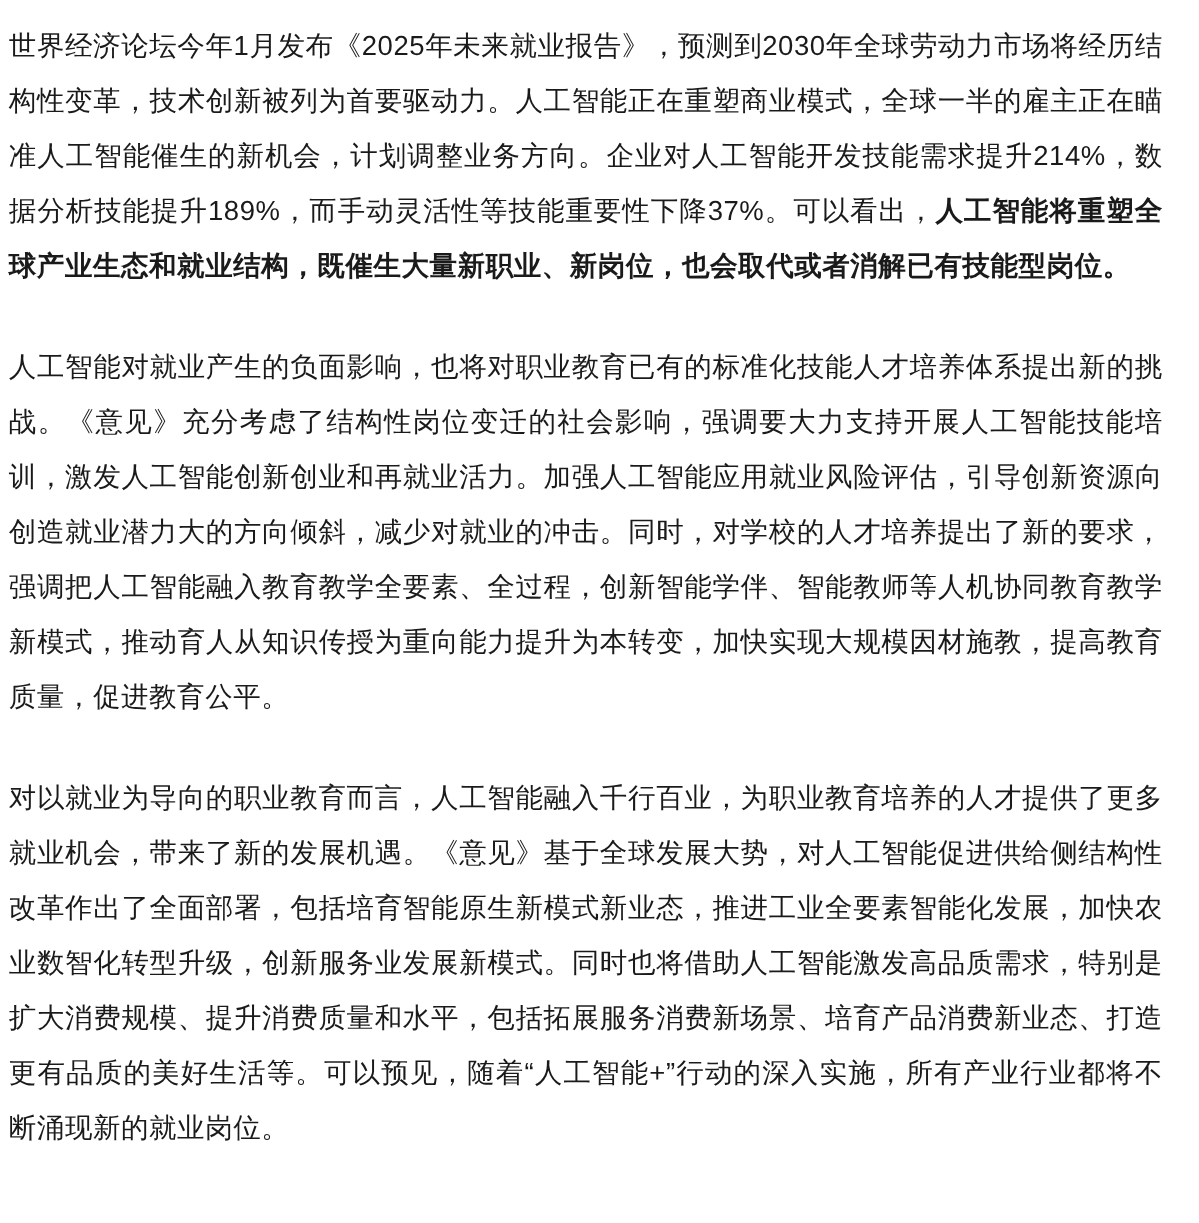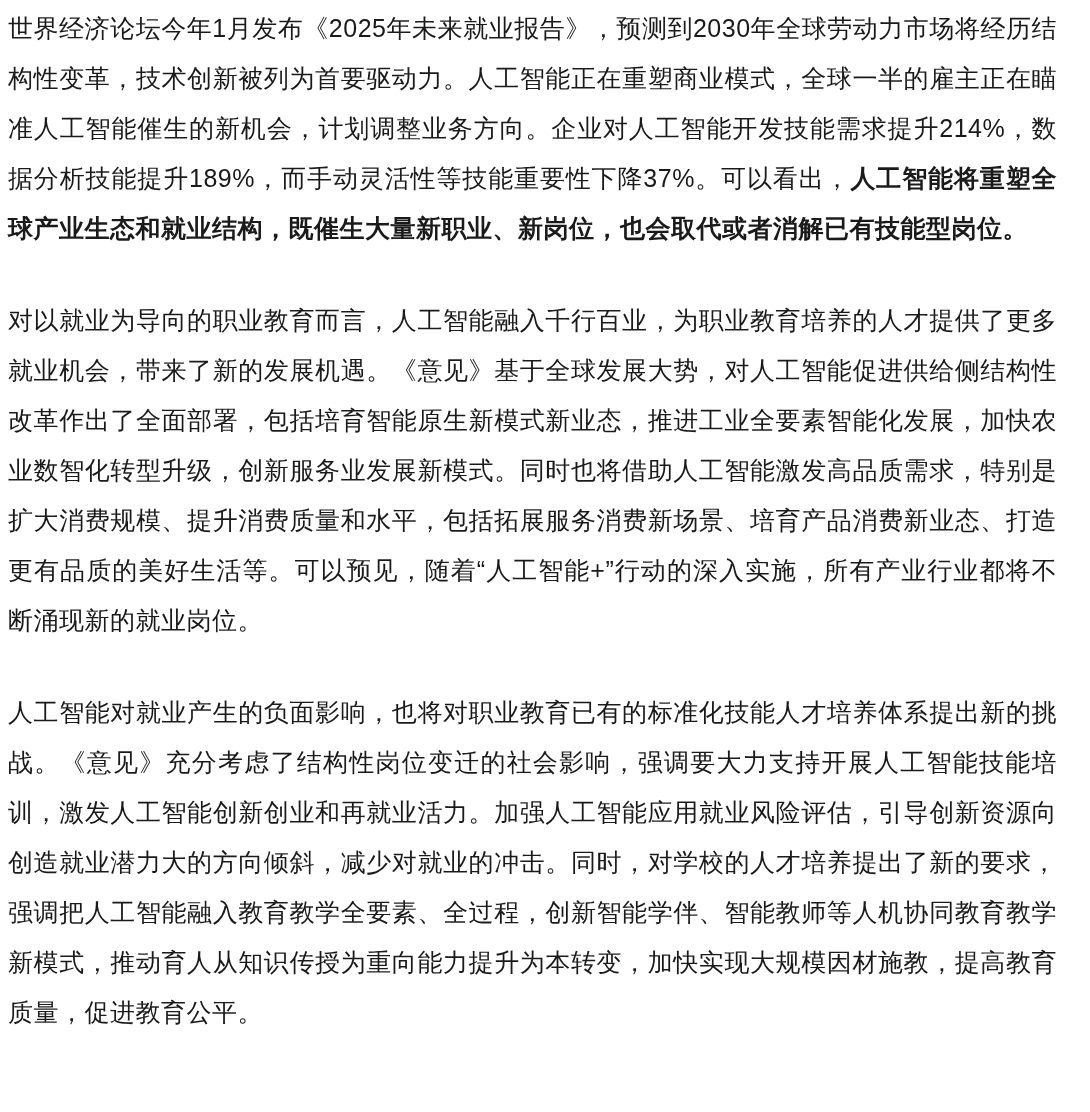--- a/index.html
+++ b/index.html
@@ -8,21 +8,21 @@
     background: #ffffff;
   }
   body {
     width: 1090px;
     height: 1112px;
     overflow: hidden;
     font-family: "Liberation Sans", "DejaVu Sans", sans-serif;
   }
   .article {
     box-sizing: border-box;
-    padding: 3px 33px 0 8px;
+    padding: 17px 33px 0 8px;
     color: #1a1a1a;
     font-size: 25px;
     line-height: 50px;
     text-align: justify;
     text-justify: inter-character;
     letter-spacing: 0.5px;
   }
   .article p.para {
     margin: 0 0 42px 0;
   }
@@ -32,16 +32,16 @@
   .article strong {
     font-weight: 700;
   }
 </style>
 </head>
 <body>
 
 <div class="article">
   <p class="para"><span>世界经济论坛今年1月发布《2025年未来就业报告》，预测到2030年全球劳动力市场将经历结构性变革，技术创新被列为首要驱动力。人工智能正在重塑商业模式，全球一半的雇主正在瞄准人工智能催生的新机会，计划调整业务方向。企业对人工智能开发技能需求提升214%，数据分析技能提升189%，而手动灵活性等技能重要性下降37%。可以看出，</span><strong>人工智能将重塑全球产业生态和就业结构，既催生大量新职业、新岗位，也会取代或者消解已有技能型岗位。</strong></p>
 
+  <p class="para"><span>人工智能对就业产生的负面影响，也将对职业教育已有的标准化技能人才培养体系提出新的挑战。《意见》充分考虑了结构性岗位变迁的社会影响，强调要大力支持开展人工智能技能培训，激发人工智能创新创业和再就业活力。加强人工智能应用就业风险评估，引导创新资源向创造就业潜力大的方向倾斜，减少对就业的冲击。同时，对学校的人才培养提出了新的要求，强调把人工智能融入教育教学全要素、全过程，创新智能学伴、智能教师等人机协同教育教学新模式，推动育人从知识传授为重向能力提升为本转变，加快实现大规模因材施教，提高教育质量，促进教育公平。</span></p>
+
   <p class="para"><span>对以就业为导向的职业教育而言，人工智能融入千行百业，为职业教育培养的人才提供了更多就业机会，带来了新的发展机遇。《意见》基于全球发展大势，对人工智能促进供给侧结构性改革作出了全面部署，包括培育智能原生新模式新业态，推进工业全要素智能化发展，加快农业数智化转型升级，创新服务业发展新模式。同时也将借助人工智能激发高品质需求，特别是扩大消费规模、提升消费质量和水平，包括拓展服务消费新场景、培育产品消费新业态、打造更有品质的美好生活等。可以预见，随着“人工智能+”行动的深入实施，所有产业行业都将不断涌现新的就业岗位。</span></p>
-
-  <p class="para"><span>人工智能对就业产生的负面影响，也将对职业教育已有的标准化技能人才培养体系提出新的挑战。《意见》充分考虑了结构性岗位变迁的社会影响，强调要大力支持开展人工智能技能培训，激发人工智能创新创业和再就业活力。加强人工智能应用就业风险评估，引导创新资源向创造就业潜力大的方向倾斜，减少对就业的冲击。同时，对学校的人才培养提出了新的要求，强调把人工智能融入教育教学全要素、全过程，创新智能学伴、智能教师等人机协同教育教学新模式，推动育人从知识传授为重向能力提升为本转变，加快实现大规模因材施教，提高教育质量，促进教育公平。</span></p>
 </div>
 
 </body></html>

